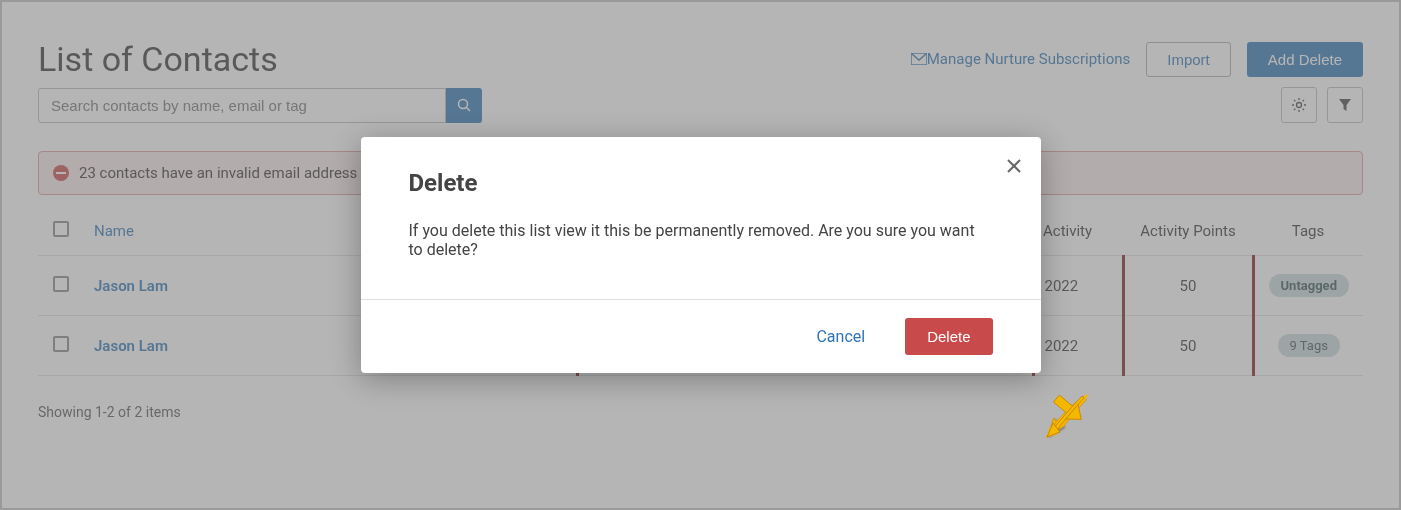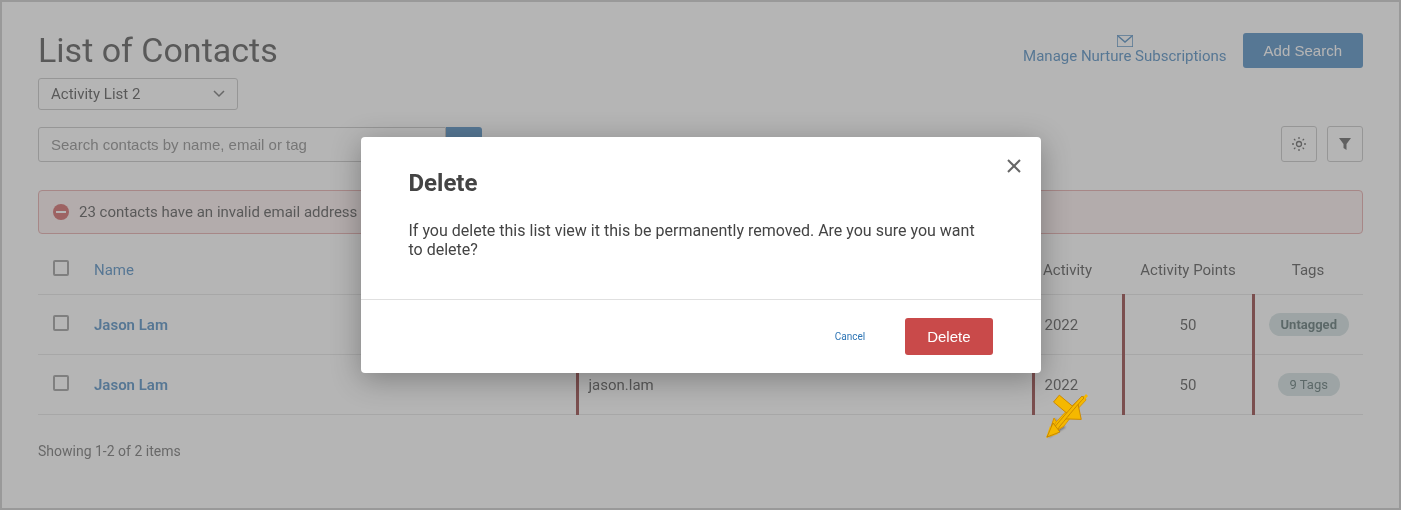--- a/index.html
+++ b/index.html
@@ -14,38 +14,38 @@
     }
     .page {
       padding: 28px 36px;
       background: #fff;
     }
     .header-row {
       display: flex;
       align-items: center;
       justify-content: space-between;
       margin-bottom: 8px;
+      margin-top: 9px;
     }
     .page-title {
       font-size: 34px;
       font-weight: 400;
       color: #333;
     }
     .header-actions {
       display: flex;
       align-items: center;
       gap: 16px;
     }
     .link-action {
       color: #2e75b5;
       font-size: 15px;
       display: flex;
       align-items: center;
       cursor: pointer;
-      flex-direction: column;
     }
     .btn {
       padding: 8px 20px;
       font-size: 15px;
       border-radius: 3px;
       cursor: pointer;
       border: 1px solid transparent;
     }
     .btn-outline {
       background: #fff;
@@ -226,21 +226,21 @@
       border-top: 1px solid #e0e0e0;
       padding: 18px 48px;
       display: flex;
       justify-content: flex-end;
       align-items: center;
       gap: 40px;
     }
     .cancel-link {
       color: #2e75b5;
       cursor: pointer;
-      font-size: 10px;
+      font-size: 16px;
     }
     .delete-btn {
       background: #c94a4a;
       color: #fff;
       border: none;
       padding: 10px 22px;
       border-radius: 3px;
       font-size: 15px;
       cursor: pointer;
     }
@@ -258,30 +258,25 @@
   <div class="header-row">
     <h1 class="page-title">List of Contacts</h1>
     <div class="header-actions">
       <a class="link-action">
         <svg width="16" height="12" viewBox="0 0 16 12" fill="#2e75b5">
             <rect x="0" y="0" width="16" height="12" rx="1" fill="none" stroke="#2e75b5" stroke-width="1.5"></rect>
             <path d="M1 1 L8 7 L15 1" fill="none" stroke="#2e75b5" stroke-width="1.5"></path>
           </svg>
         <span>Manage Nurture Subscriptions</span>
       </a>
-      <button class="btn btn-primary">Add Search</button>
+      <button class="btn btn-outline">Import</button>
+      <button class="btn btn-primary">Add Delete</button>
     </div>
   </div>
 
-  <div class="dropdown-select">
-    <span>Activity List 2</span>
-    <svg width="12" height="8" viewBox="0 0 12 8">
-        <path d="M1 1 L6 6 L11 1" fill="none" stroke="#555" stroke-width="1.5"></path>
-      </svg>
-  </div>
 
   <div class="controls-row">
     <div class="search-wrap">
       <input class="search-input" placeholder="Search contacts by name, email or tag" style="">
       <button class="search-btn">
         <svg width="14" height="14" viewBox="0 0 14 14">
             <circle cx="6" cy="6" r="4.5" fill="none" stroke="#fff" stroke-width="1.5"></circle>
             <line x1="9.5" y1="9.5" x2="13" y2="13" stroke="#fff" stroke-width="1.5"></line>
           </svg>
       </button>

